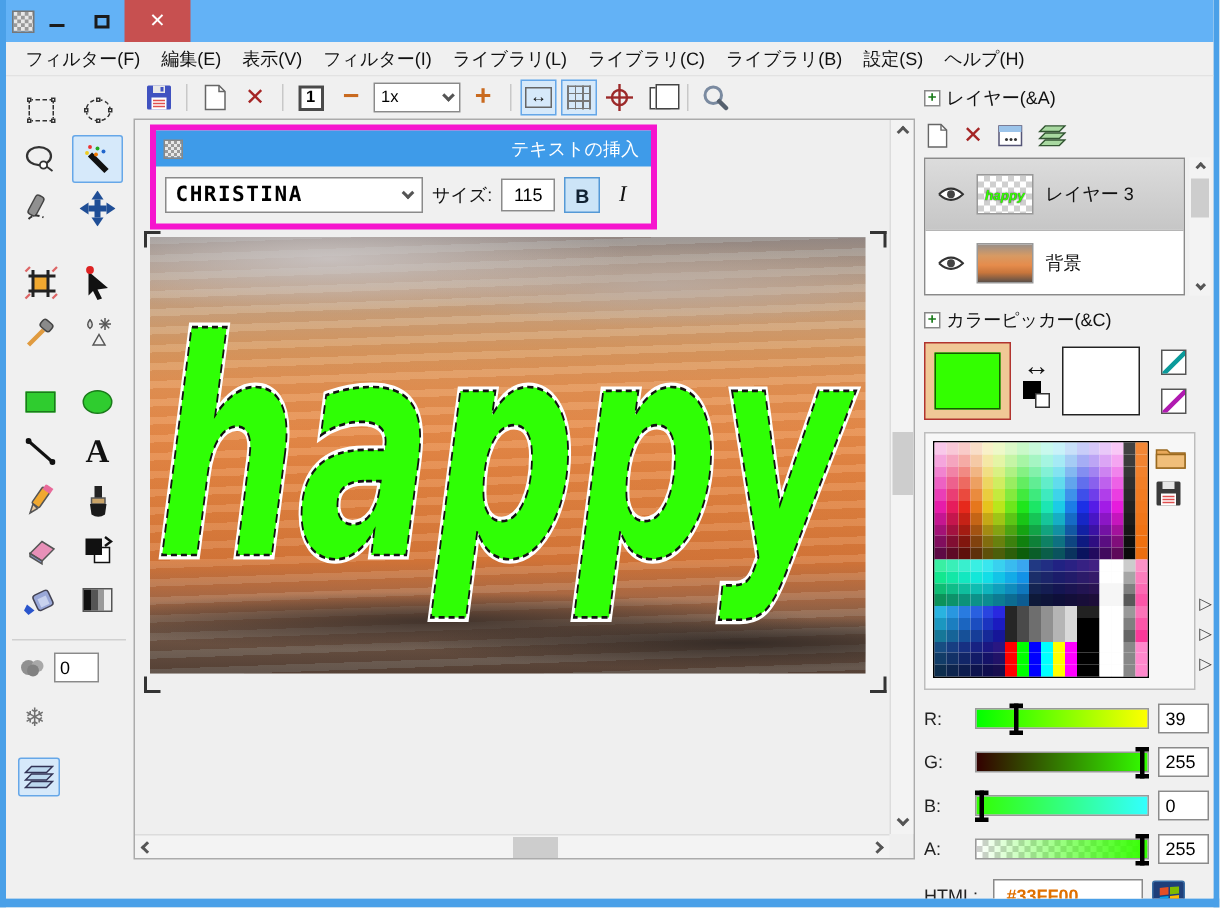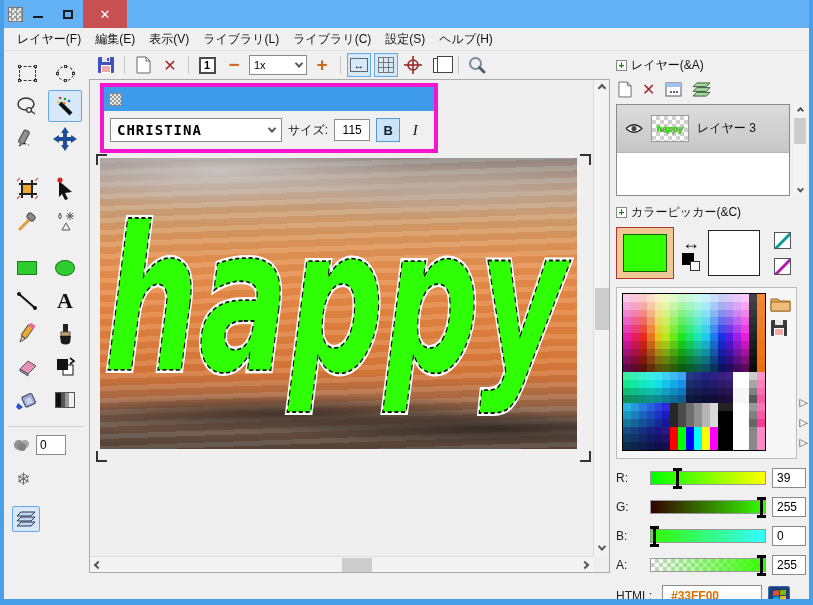--- a/index.html
+++ b/index.html
@@ -161,25 +161,27 @@
           <i></i>
         </div>
       <div class="win-btn btn-max">
           <i></i>
         </div>
       <div class="win-btn btn-close">✕</div>
     </div>
   </div>
 
   <div class="menubar">
-    <span class="menu-item">レイヤー(F)</span>
+    <span class="menu-item">フィルター(F)</span>
     <span class="menu-item">編集(E)</span>
     <span class="menu-item">表示(V)</span>
+    <span class="menu-item">フィルター(I)</span>
     <span class="menu-item">ライブラリ(L)</span>
     <span class="menu-item">ライブラリ(C)</span>
+    <span class="menu-item">ライブラリ(B)</span>
     <span class="menu-item">設定(S)</span>
     <span class="menu-item">ヘルプ(H)</span>
   </div>
 
   <div class="main">
 
     <div class="left-toolbar">
       <div class="tool-grid">
         <div class="tool">
             <div class="dash-rect">
@@ -411,20 +413,21 @@
               <line x1="11.5" y1="11.5" x2="16" y2="16" stroke="#55606e" stroke-width="3" stroke-linecap="round"></line>
             </svg>
         </div>
       </div>
 
       <div class="canvas-area">
 
         <div class="float-dialog">
           <div class="fd-titlebar">
             <div class="fd-icon"></div>
+            <div class="fd-title">テキストの挿入</div>
           </div>
           <div class="fd-body">
             <div class="font-combo">
               <span class="font-name">CHRISTINA</span>
               <span class="chev down"></span>
             </div>
             <span class="size-label">サイズ:</span>
             <div class="size-input">115</div>
             <div class="b-btn">B</div>
             <div class="i-btn">I</div>
@@ -503,20 +506,28 @@
         <div class="layer-list">
           <div class="layer-row selected">
             <svg width="18" height="11" viewBox="0 0 18 11">
                 <path d="M1 5.5 Q9 -2 17 5.5 Q9 13 1 5.5" fill="#fff" stroke="#333" stroke-width="1.3"></path>
                 <circle cx="9" cy="5.5" r="2.6" fill="#444"></circle>
               </svg>
             <div class="layer-thumb thumb-checker">
                 <span class="thumb-word">happy</span>
               </div>
             <span class="layer-name">レイヤー 3</span>
+          </div>
+          <div class="layer-row normal">
+            <svg width="18" height="11" viewBox="0 0 18 11">
+                <path d="M1 5.5 Q9 -2 17 5.5 Q9 13 1 5.5" fill="#fff" stroke="#333" stroke-width="1.3"></path>
+                <circle cx="9" cy="5.5" r="2.6" fill="#444"></circle>
+              </svg>
+            <div class="layer-thumb thumb-sunset"></div>
+            <span class="layer-name">背景</span>
           </div>
         </div>
         <div class="list-scroll">
           <div class="scroll-arrow" style="height:12px">
               <span class="chev up" style="width:5px;height:5px"></span>
             </div>
           <div class="thumb"></div>
           <div class="scroll-arrow" style="height:12px;margin-top:auto">
               <span class="chev down" style="width:5px;height:5px"></span>
             </div>

